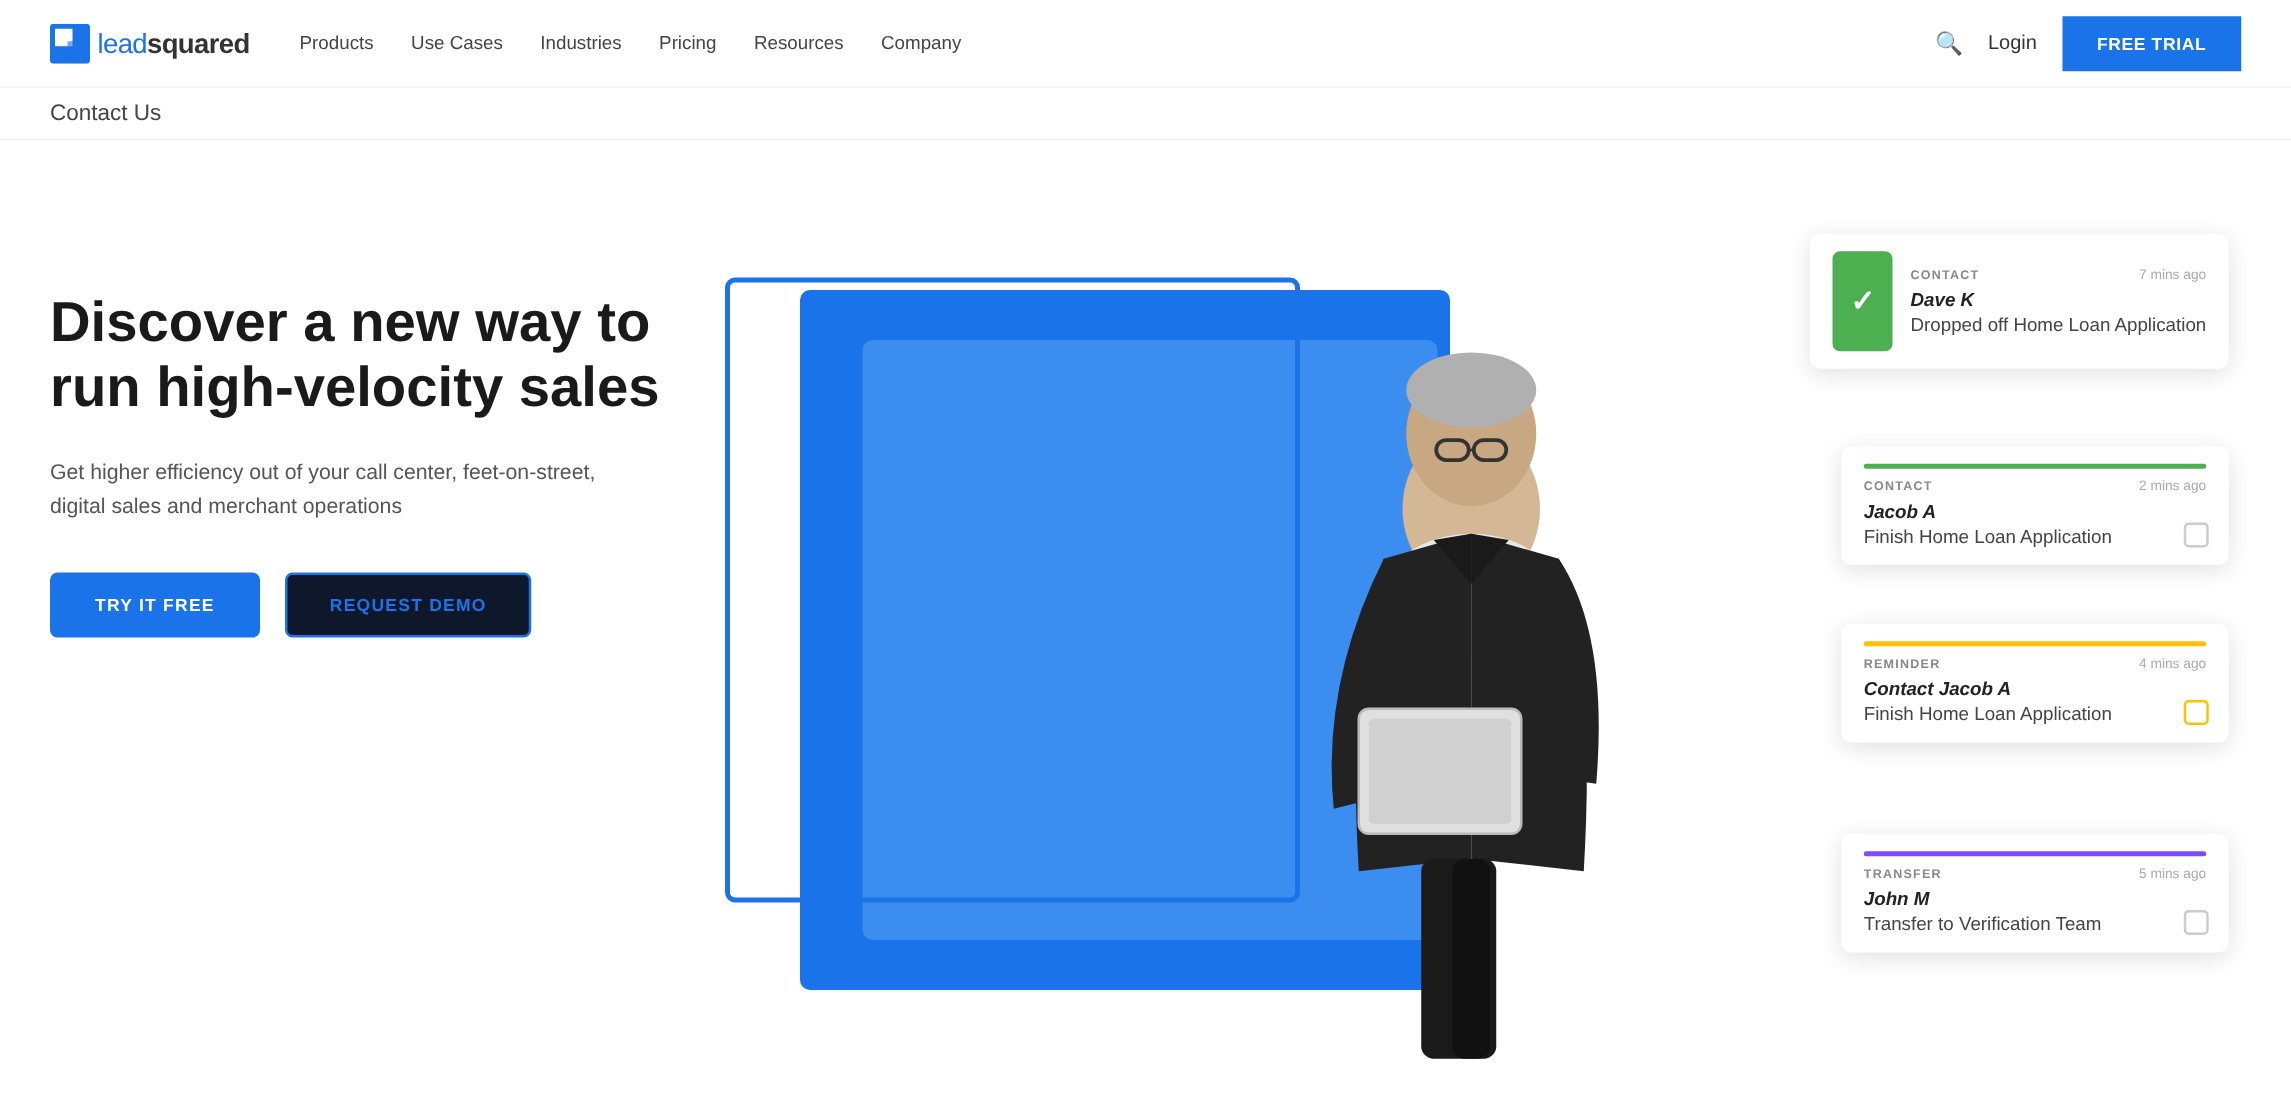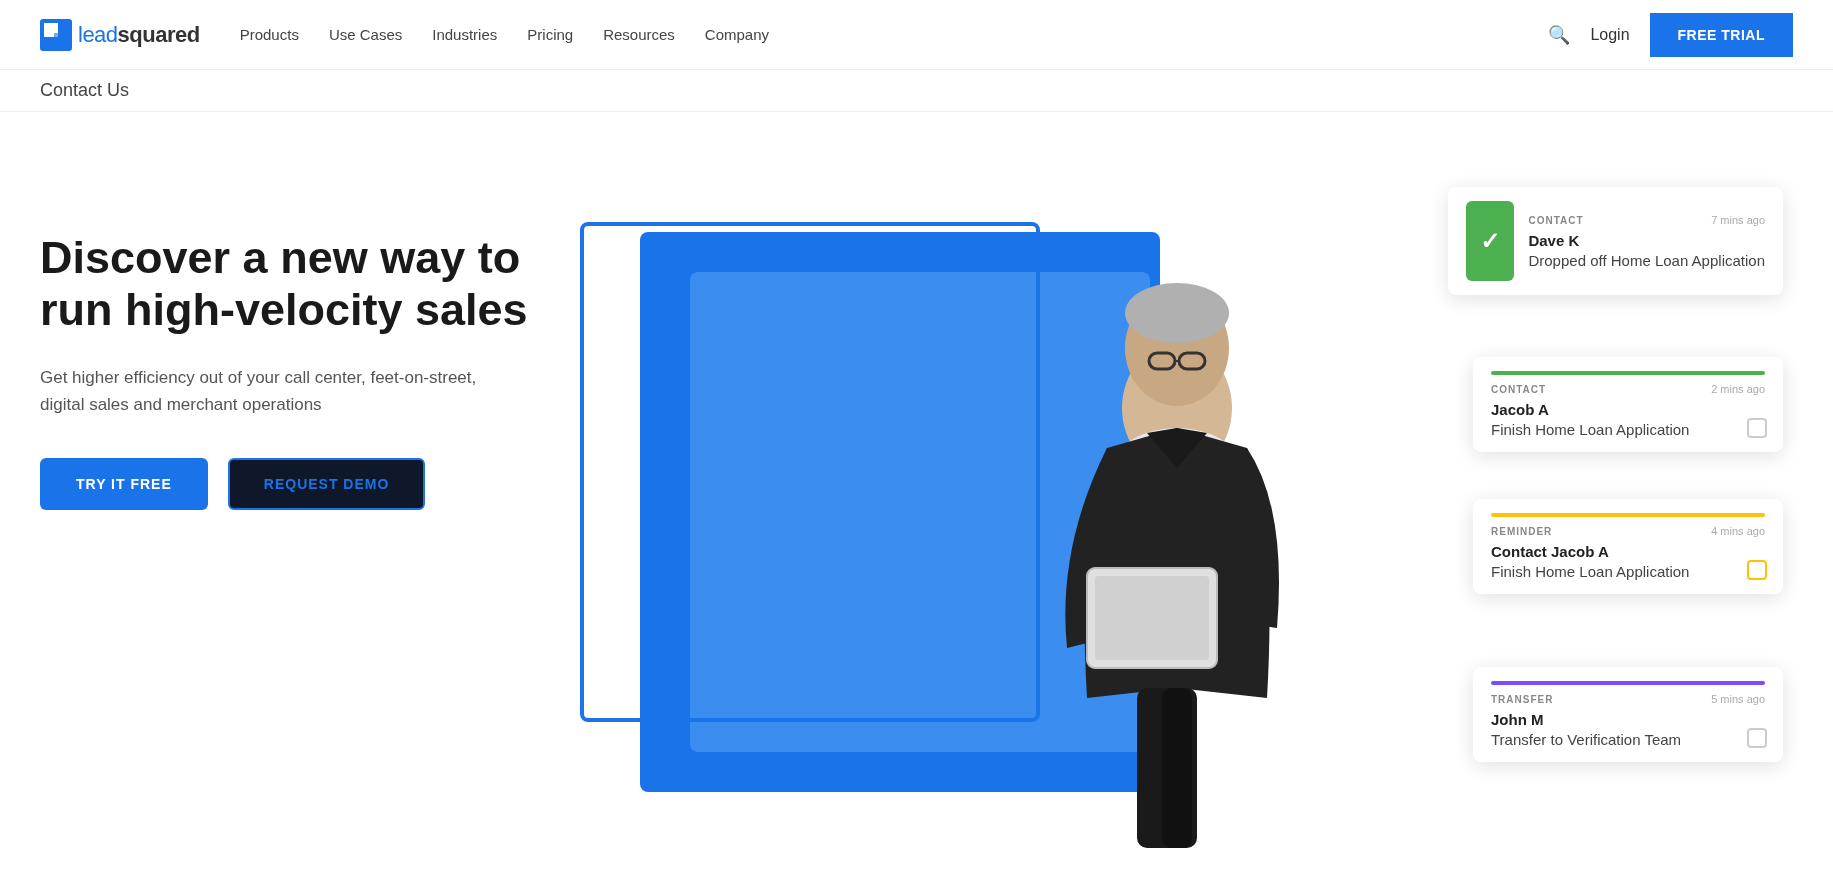--- a/index.html
+++ b/index.html
@@ -209,20 +209,21 @@
     }
     .card-time {
       font-size: 11px;
       color: #aaa;
     }
     .card-title {
       font-size: 15px;
       font-weight: 700;
       color: #222;
       margin-bottom: 3px;
+      font-style: italic;
     }
     .card-subtitle {
       font-size: 15px;
       color: #444;
     }
     .card-checkbox {
       position: absolute;
       right: 16px;
       bottom: 14px;
       width: 20px;

